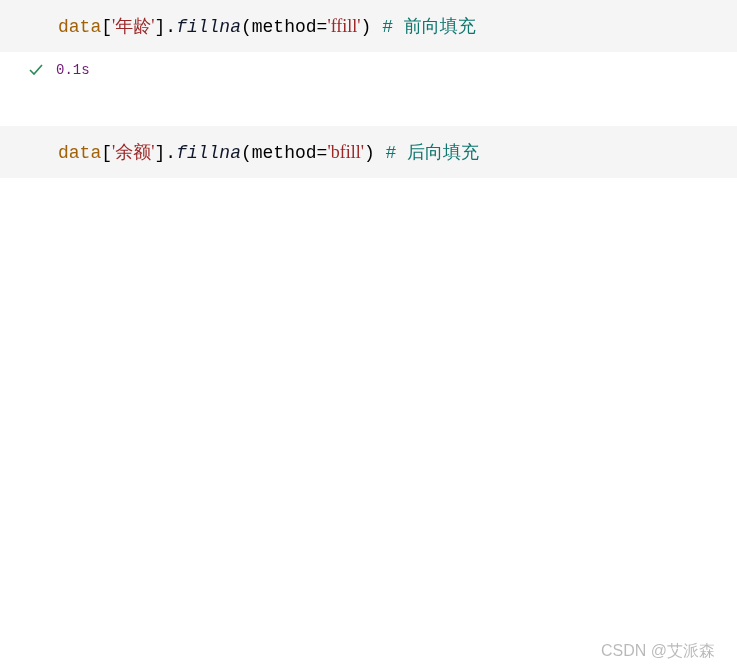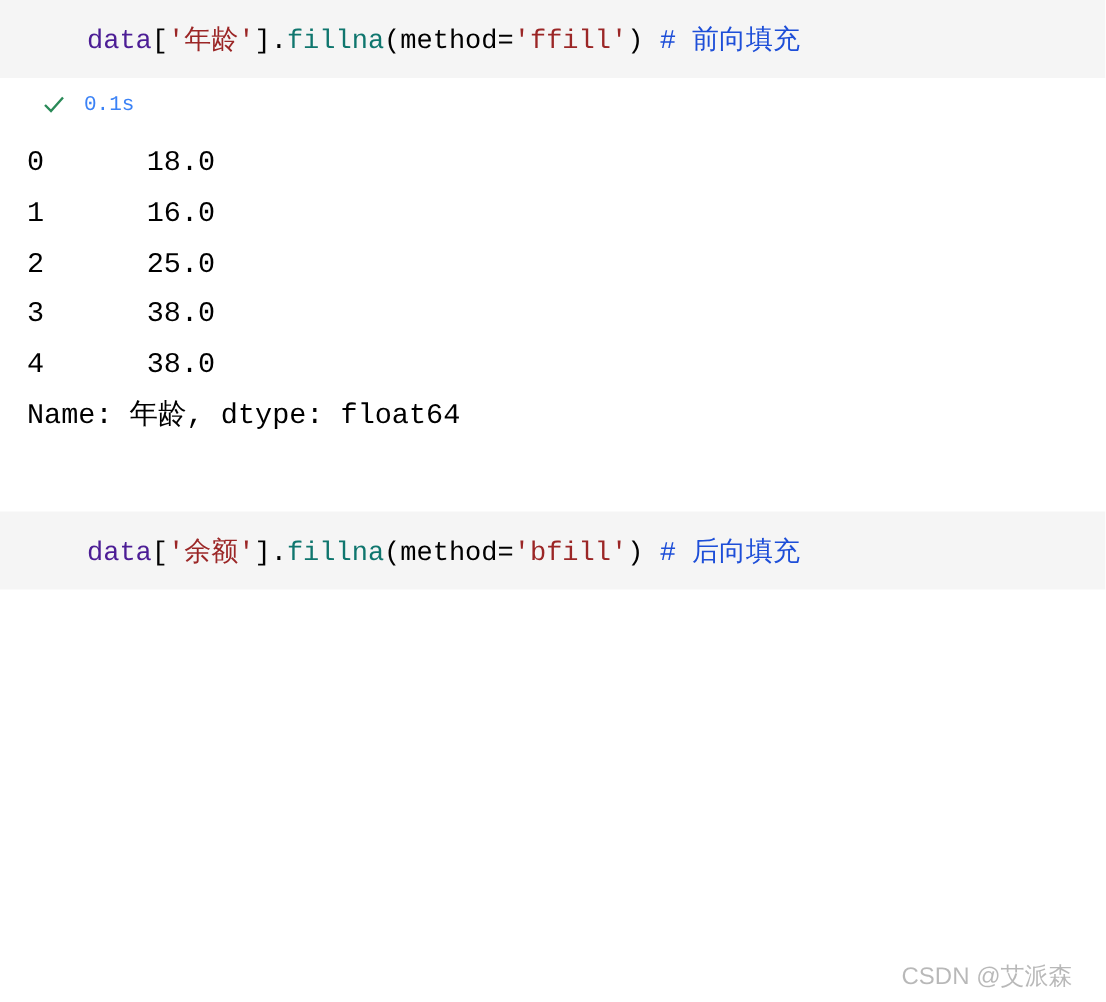--- a/index.html
+++ b/index.html
@@ -16,32 +16,32 @@
       margin-bottom: 40px;
     }
     .code-block {
       background: #f5f5f5;
       padding: 14px 10px 14px 58px;
       margin-bottom: 6px;
     }
     .code-line {
       white-space: pre;
     }
-    .py-var { color: #4c1d95; }
+    .py-var { color: #a16207; }
     .py-bracket { color: #000; }
-    .py-string { color: #9b2626; }
-    .py-method { color: #0f766e; }
+    .py-string { color: #9b2626; font-family: Liberation Serif, serif; }
+    .py-method { color: #0f172a; font-style: italic; }
     .py-kw { color: #000; }
-    .py-comment { color: #1d4ed8; }
+    .py-comment { color: #0f766e; }
     .status-row {
       display: flex;
       align-items: center;
       padding: 4px 10px 8px 28px;
       font-size: 14px;
-      color: #3b82f6;
+      color: #701a75;
     }
     .check-icon {
       width: 16px;
       height: 16px;
       margin-right: 12px;
     }
     .output {
       padding: 6px 10px 6px 18px;
       font-size: 19px;
       line-height: 1.78;
@@ -65,26 +65,20 @@
     <div class="code-line"><span class="py-var">data</span><span class="py-bracket">[</span><span class="py-string">'年龄'</span><span class="py-bracket">].</span><span class="py-method">fillna</span><span class="py-bracket">(</span><span class="py-kw">method</span><span class="py-bracket">=</span><span class="py-string">'ffill'</span><span class="py-bracket">)</span><span> </span><span class="py-comment"># 前向填充</span></div>
   </div>
   <div class="status-row">
     <span class="check-icon">
       <svg viewBox="0 0 16 16">
           <path d="M2 8 L6 12 L14 3" stroke="#2a8a58" stroke-width="1.6" fill="none"></path>
         </svg>
     </span>
     <span>0.1s</span>
   </div>
-  <div class="output" id="out-0">0      18.0
-1      16.0
-2      25.0
-3      38.0
-4      38.0
-Name: 年龄, dtype: float64</div>
 </div>
 
 <div class="cell">
   <div class="code-block">
     <div class="code-line"><span class="py-var">data</span><span class="py-bracket">[</span><span class="py-string">'余额'</span><span class="py-bracket">].</span><span class="py-method">fillna</span><span class="py-bracket">(</span><span class="py-kw">method</span><span class="py-bracket">=</span><span class="py-string">'bfill'</span><span class="py-bracket">)</span><span> </span><span class="py-comment"># 后向填充</span></div>
   </div>
 </div>
 
 <div class="watermark">CSDN @艾派森</div>
 

